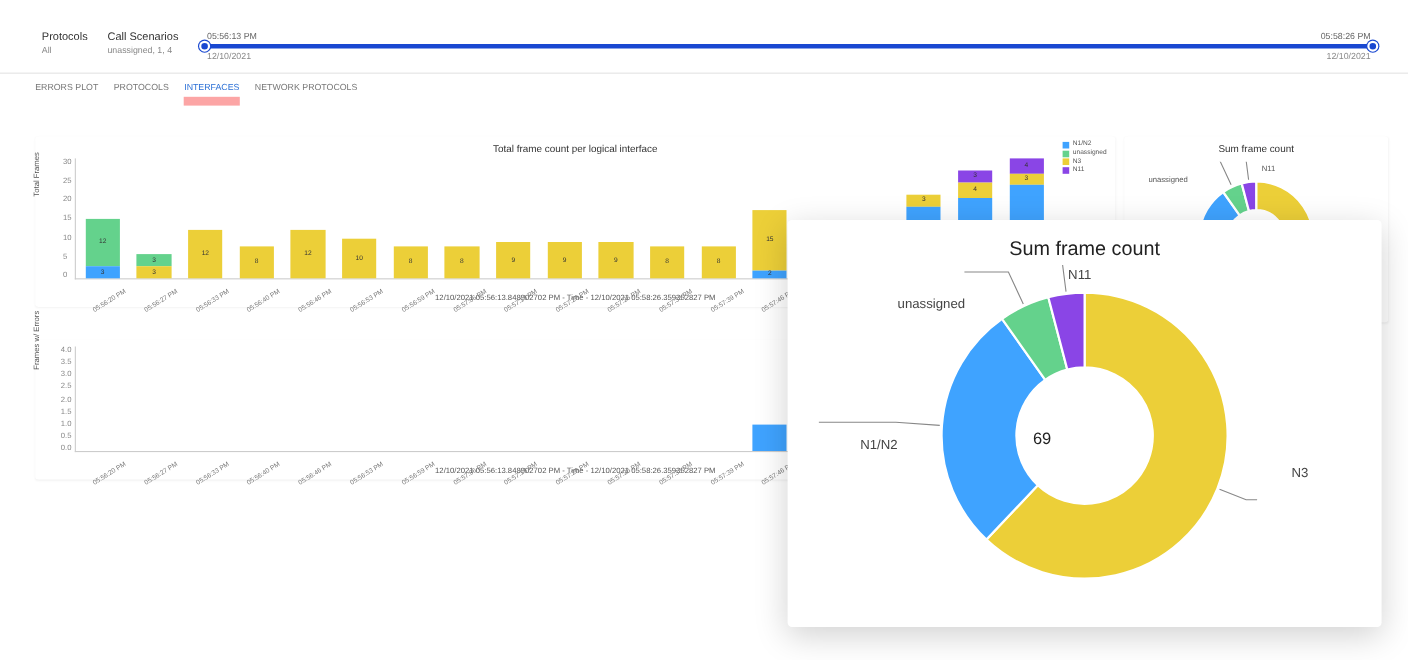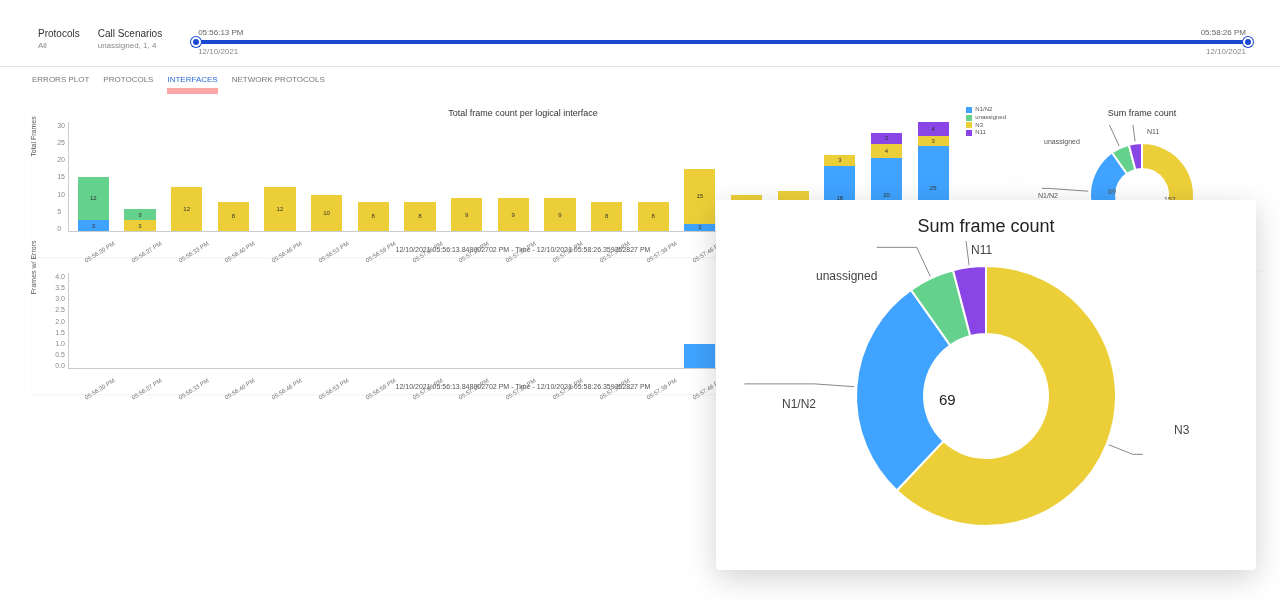--- a/index.html
+++ b/index.html
@@ -18,21 +18,21 @@
     padding: 28px 32px 6px 38px;
     gap: 18px;
     font-size: 10px;
     color: #444;
   }
   .header .col { display: flex; flex-direction: column; gap: 2px; }
   .header .col .lbl { font-size: 10px; color: #333; font-weight: 500;}
   .header .col .sub { font-size: 8px; color: #888; }
   .slider-area {
     flex: 1;
-    margin-left: 16px;
+    margin-left: 6px;
     position: relative;
     padding-top: 0;
   }
   .slider-top-labels {
     display:flex; justify-content:space-between;
     font-size: 8px; color:#666;
     padding: 0 2px;
   }
   .slider-track {
     height: 4px;
@@ -50,31 +50,32 @@
   .slider-handle.right { left:100%; }
   .slider-bottom-labels {
     display:flex; justify-content:space-between;
     font-size:8px; color:#888; padding:0 2px;
   }
   .divider { border-bottom:1px solid #e3e3e3; margin-top:4px; }
 
   
   .tabs { display:flex; gap:14px; padding: 8px 32px 0; font-size:8px; color:#777; }
   .tabs .tab { padding-bottom:4px; cursor:pointer; }
-  .tabs .tab.active { color:#2a6fd6; border-bottom:6px solid #fca5a5; }
+  .tabs .tab.active { color:#2a6fd6; border-bottom:8px solid #fca5a5; }
 
   
   .panels { display:flex; gap:8px; padding: 8px 18px 0 32px; }
   .left-col { flex: 1; display:flex; flex-direction:column; gap:10px; }
   .panel {
     background:#fff;
     border-radius:3px;
     box-shadow: 0 1px 2px rgba(0,0,0,0.05);
     padding: 6px 10px 4px;
     position:relative;
+    margin-top:20px;
   }
   .panel-title { text-align:center; font-size:9px; color:#333; margin-bottom:4px;}
   .panel-footer { text-align:center; font-size:7px; color:#555; margin-top:2px;}
   .chart-wrap { position:relative; display:flex; }
   .yaxis { width:26px; display:flex; flex-direction:column; align-items:flex-end; position:relative;}
   .ylabel-vert {
     position:absolute; left:-12px; top:50%;
     transform: rotate(-90deg) translateX(50%);
     transform-origin: left top;
     font-size:7px; color:#555; white-space:nowrap;

